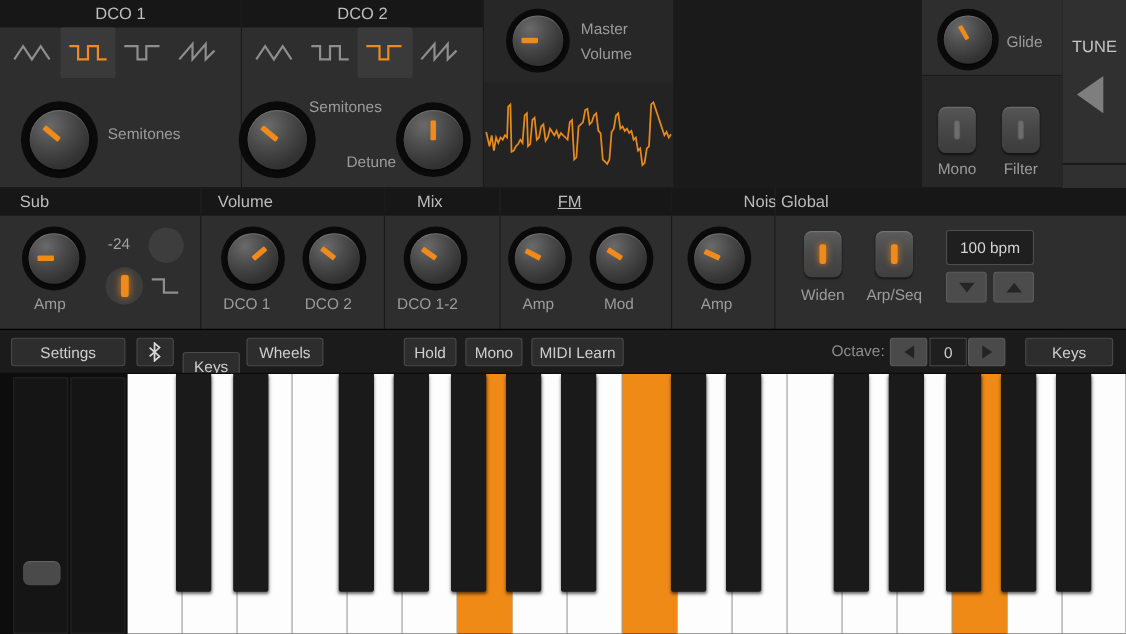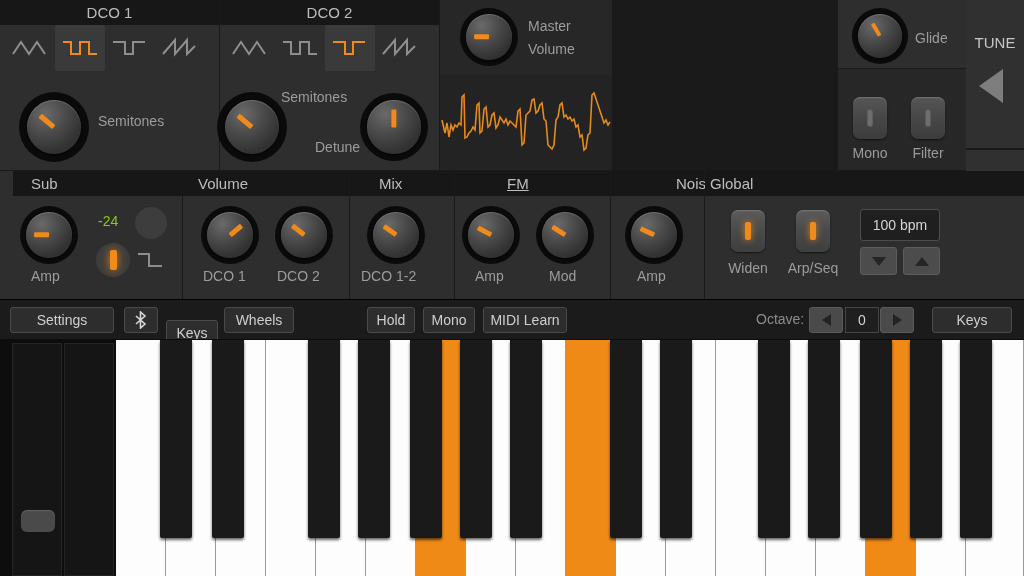--- a/index.html
+++ b/index.html
@@ -218,30 +218,30 @@
   <div class="panel" style="left:966px;top:0;width:58px;height:148px;background:#303030;">
     <span style="position:absolute;left:0;top:34px;width:58px;text-align:center;font-size:15px;color:#c6c6c6;">TUNE</span>
     <span style="position:absolute;left:13px;top:69px;width:0;height:0;border-right:24px solid #7e7e7e;border-top:17px solid transparent;border-bottom:17px solid transparent;"></span>
   </div>
   <div class="panel" style="left:966px;top:150px;width:58px;height:149px;background:#303030;">
     <span style="position:absolute;left:0;top:34px;width:58px;text-align:center;font-size:15px;color:#c6c6c6;">ENV</span>
     <span style="position:absolute;left:20px;top:69px;width:0;height:0;border-left:24px solid #7e7e7e;border-top:17px solid transparent;border-bottom:17px solid transparent;"></span>
   </div>
 
   <div class="panel" style="left:0;top:171px;width:182px;height:128px;">
-    <div class="hdr" style="left:13px;top:0;width:182px;">
+    <div class="hdr" style="left:0;top:0;width:182px;">
       <span class="ttl" style="left:18px;">Sub</span>
     </div>
     <div class="knob" style="left:20px;top:35px;width:58px;height:58px;">
       <div class="face">
           <div class="ptr" style="transform:translate(-50%,-100%) rotate(-90deg);"></div>
         </div>
     </div>
     <span class="klabel" style="left:31px;top:97px;">Amp</span>
-    <span style="position:absolute;left:98px;top:42px;font-size:14px;color:#84cc16;">-24</span>
+    <span style="position:absolute;left:98px;top:42px;font-size:14px;color:#a3a3a3;">-24</span>
     <div class="rbtn" style="left:135px;top:36px;width:32px;height:32px;"></div>
     <div class="rbtn on" style="left:96px;top:72px;width:34px;height:34px;">
       <div class="led"></div>
     </div>
     <span style="position:absolute;left:136px;top:79px;">
       <svg width="28" height="20" viewBox="0 0 28 20">
           <polyline points="2,4 13,4 13,16 26,16" fill="none" stroke="#8e8e8e" stroke-width="2"></polyline>
         </svg>
     </span>
   </div>

